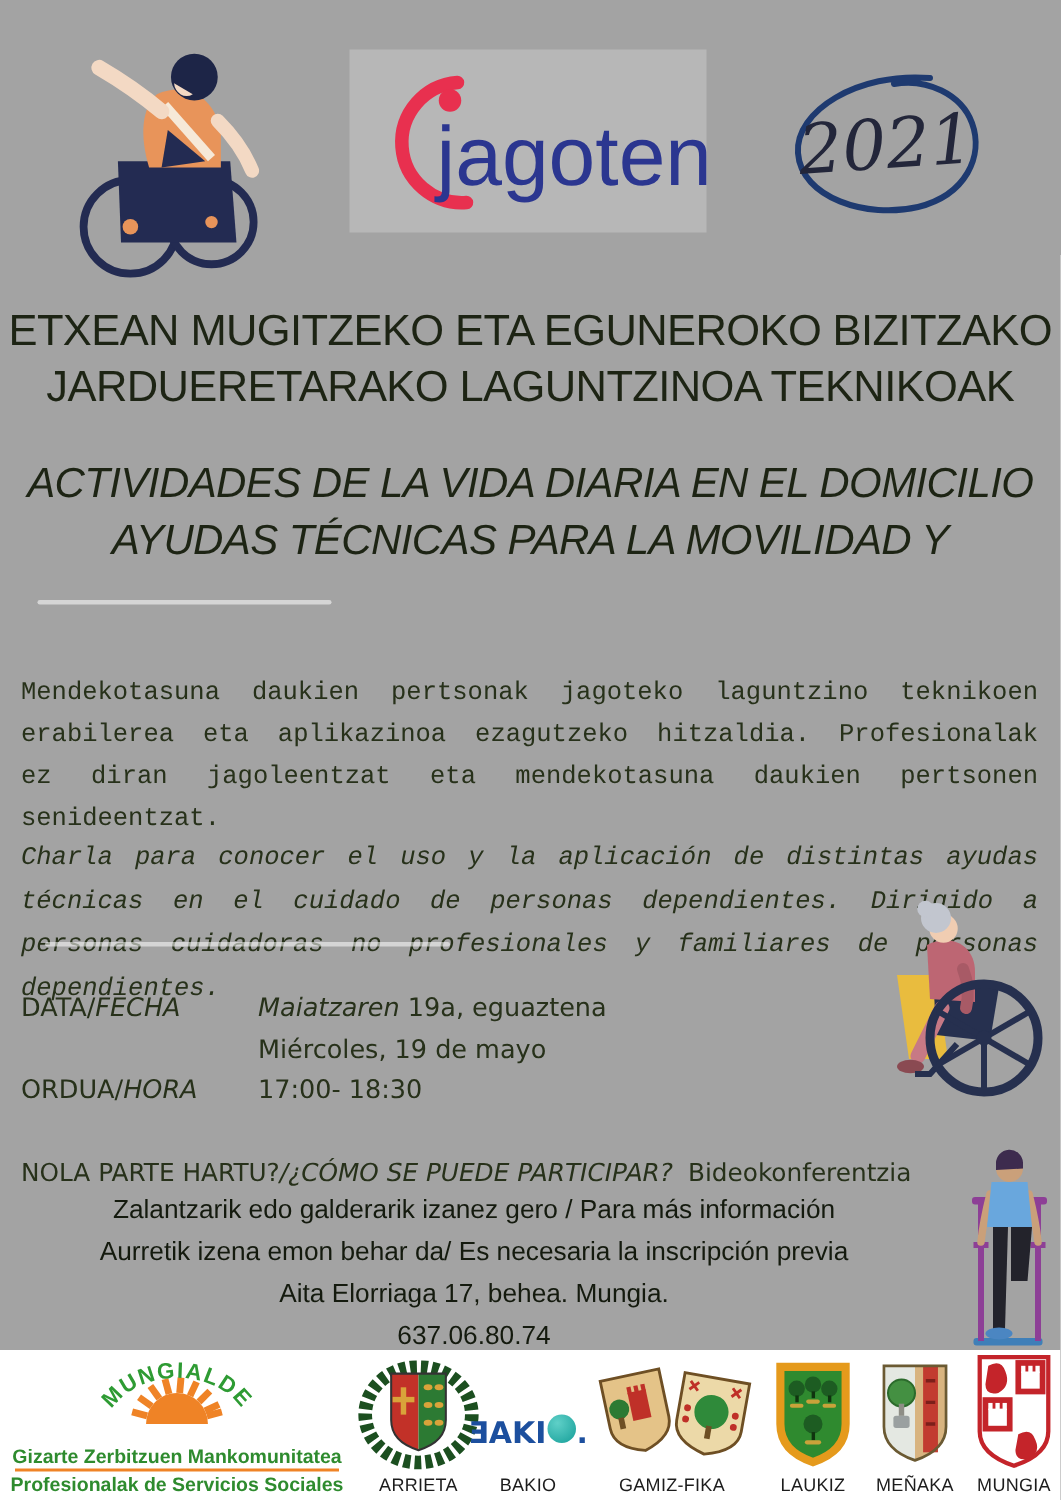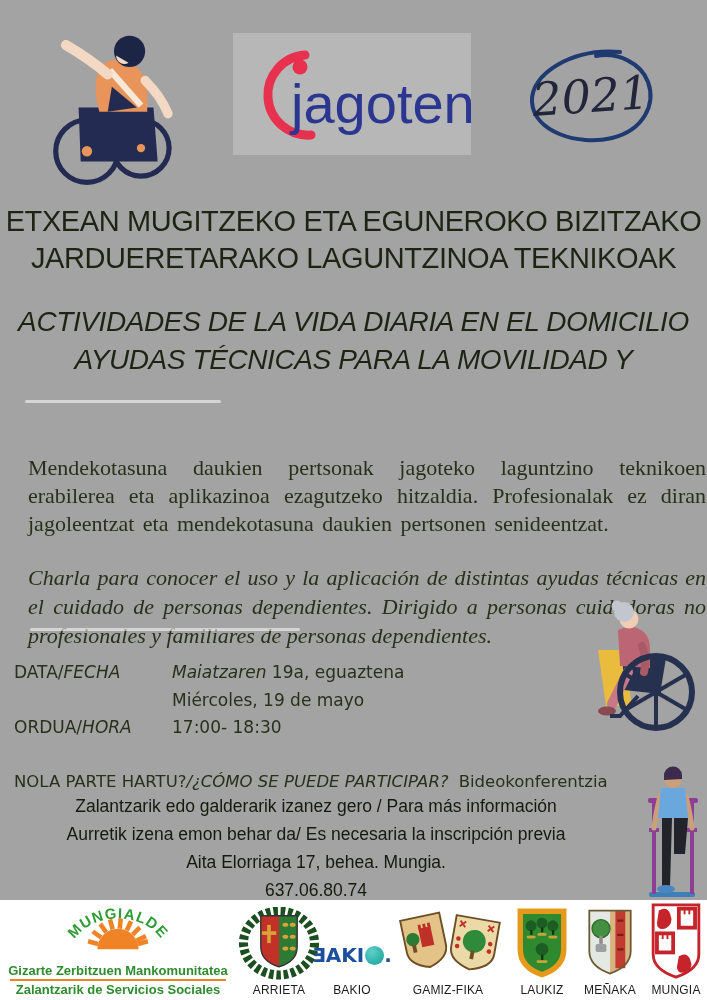--- a/index.html
+++ b/index.html
@@ -11,22 +11,22 @@
   .year-badge{position:absolute;left:520px;top:40px;width:142px;height:112px;}
   
   .title-eu{position:absolute;top:203px;left:0;width:707px;text-align:center;
             font-size:29px;line-height:37px;letter-spacing:-0.4px;color:#1d2414;font-weight:400;}
   .title-es{position:absolute;top:303px;left:0;width:707px;text-align:center;font-style:italic;
             font-size:28px;line-height:38px;letter-spacing:-0.4px;color:#1d2414;}
   .divider{position:absolute;height:3px;background:rgba(255,255,255,0.55);border-radius:2px;}
   .divider1{top:400px;left:25px;width:196px;}
   .divider2{top:628px;left:30px;width:270px;}
   
-  .para{position:absolute;left:28px;width:678px;font-family:Liberation Serif, serif;
-        font-size:22px;line-height:28px;color:#27311a;text-align:justify;}
+  .para{position:absolute;left:14px;width:678px;font-family:Liberation Mono, monospace;
+        font-size:17px;line-height:28px;color:#27311a;text-align:justify;}
   .para-eu{top:432px;word-spacing:3px;}
   .para-es{top:541px;font-style:italic;line-height:29px;}
   
   .details{position:absolute;top:659px;left:14px;width:660px;font-family:"DejaVu Sans",sans-serif;
            font-size:17px;line-height:27.5px;color:#27311a;}
   .drow{display:flex;}
   .dlabel{width:158px;flex:none;}
   .nola{white-space:nowrap;font-size:16.5px;margin-top:26px;}
   .nola .val{margin-left:10px;}
   i{font-style:italic;}
@@ -39,21 +39,21 @@
   .footer{position:absolute;left:0;top:900px;width:707px;height:100px;background:#ffffff;}
   .fcol{position:absolute;top:0;height:100%;display:flex;flex-direction:column;
         align-items:center;justify-content:flex-end;padding-bottom:3px;box-sizing:border-box;}
   .flabel{font-size:12px;color:#1c1c1c;margin-top:2px;letter-spacing:0.2px;}
   .mungialde{left:4px;width:228px;text-align:center;}
   .mungialde-lines{font-size:13px;font-weight:bold;color:#2e8b2e;line-height:15px;width:100%;}
   .mungialde-rule{height:2px;background:#ef8326;margin:1px 6px;}
   .col-arrieta{left:236px;width:86px;}
   .col-bakio{left:314px;width:76px;}
   .bakio-logo{font-family:"DejaVu Sans",sans-serif;font-weight:bold;font-size:20px;color:#1c4f9e;
-              display:flex;align-items:center;margin-bottom:14px;}
+              display:flex;align-items:flex-start;margin-bottom:14px;}
   .bakio-o{display:inline-block;width:19px;height:19px;border-radius:50%;
            background:radial-gradient(circle at 35% 30%,#5fd0c8,#159e98);color:transparent;
            overflow:hidden;margin-left:1px;}
   .col-gamiz{left:388px;width:120px;}
   .col-laukiz{left:510px;width:64px;}
   .col-menaka{left:578px;width:64px;}
   .col-mungia{left:646px;width:60px;}
 </style>
 </head>
 <body>
@@ -188,21 +188,21 @@
           <line x1="144.8" y1="76.7" x2="162.2" y2="72.0"></line>
         </g>
         <path d="M74,86 A36,36 0 0 1 146,86 Z" fill="#ef8326"></path>
         <text font-family="Liberation Sans, sans-serif" font-weight="bold" font-size="26" fill="#2e9b33" letter-spacing="2">
           <textPath href="#arc" startOffset="50%" text-anchor="middle">MUNGIALDE</textPath>
         </text>
       </svg>
       <div class="mungialde-lines">
         <div>Gizarte Zerbitzuen Mankomunitatea</div>
         <div class="mungialde-rule"></div>
-        <div>Zalantzarik de Servicios Sociales</div>
+        <div>Profesionalak de Servicios Sociales</div>
       </div>
     </div>
 
     <div class="fcol col-arrieta">
       <svg width="82" height="74" viewBox="0 0 90 78">
         <ellipse cx="45" cy="38" rx="39" ry="35" fill="none" stroke="#1c4f20" stroke-width="10" stroke-dasharray="5 3"></ellipse>
         <path d="M25,8 H45 V64 Q25,58 25,42 Z" fill="#c23128"></path>
         <path d="M45,8 H65 V42 Q65,58 45,64 Z" fill="#2c7a33"></path>
         <rect x="32" y="18" width="4" height="20" fill="#d9a33a"></rect>
         <rect x="26" y="25" width="16" height="4" fill="#d9a33a"></rect>

